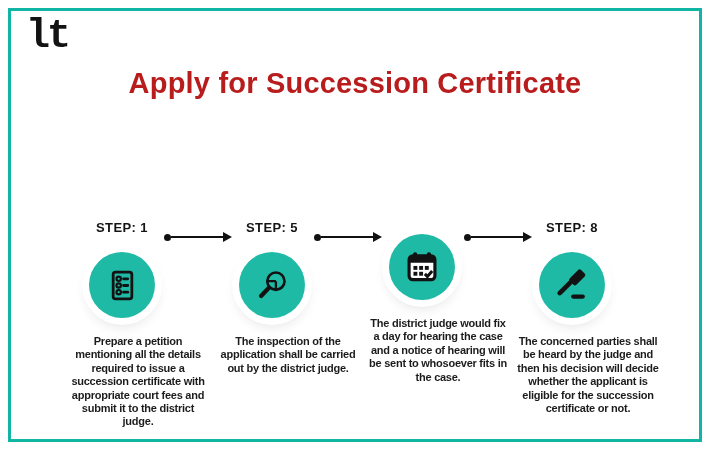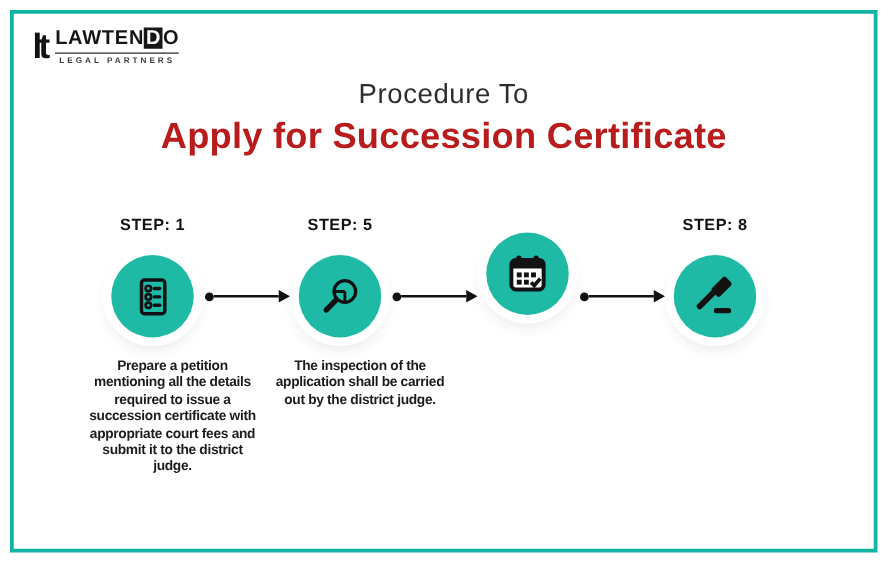--- a/index.html
+++ b/index.html
@@ -5,36 +5,36 @@
   html,body { margin:0; padding:0; background:#fff; }
   .canvas {
     width:710px; height:450px; position:relative; background:#ffffff;
     font-family:"Liberation Sans", sans-serif; overflow:hidden;
   }
   .frame { position:absolute; top:8px; left:8px; right:8px; bottom:8px;
            border:3px solid #10B5A3; }
 
   
   .logo { position:absolute; left:26px; top:17px; display:flex; align-items:center; gap:7px; }
-  .monogram { font-family:Liberation Sans, sans-serif; font-size:28px; font-weight:800;
+  .monogram { font-family:Liberation Mono, monospace; font-size:40px; font-weight:800;
               color:#131313; line-height:40px; letter-spacing:-3px; }
   .logo-name { font-size:16px; font-weight:600; letter-spacing:0.6px; color:#161616;
                border-bottom:1.5px solid #2b2b2b; padding-bottom:2px; white-space:nowrap; }
   .logo-d { background:#161616; color:#ffffff; padding:0 1.5px; }
   .logo-tagline { font-size:6.5px; letter-spacing:2.4px; color:#3a3a3a; text-align:center;
                   margin-top:2px; font-weight:700; white-space:nowrap; }
 
   
   .title { position:absolute; top:62px; left:0; width:100%; text-align:center; }
   .title-line1 { font-size:22px; color:#2e2e2e; font-weight:500; letter-spacing:0.5px; }
   .title-line2 { font-size:29px; color:#b91c1c; font-weight:700; margin-top:5px; letter-spacing:0.2px; }
 
   
   .steps { position:absolute; top:172px; left:47px; right:0; height:250px; display:flex; }
-  .step { flex:0 0 150px; width:150px; }
+  .step { flex:0 0 150px; width:150px;margin-top:48px; }
   .step-label { text-align:center; font-size:13px; font-weight:700; color:#141414;
                 letter-spacing:0.4px; height:18px; }
   .circle { width:66px; height:66px; border-radius:50%; background:#1EBAA5;
             margin:14px auto 0; display:flex; align-items:center; justify-content:center;
             box-shadow:0 0 0 7px #ffffff, 0 6px 14px rgba(40,40,40,0.18); }
   .desc { margin:17px 0 0 20px; width:142px; font-size:11px; line-height:1.22;
           font-weight:600; letter-spacing:-0.25px; color:#1c1c1c;text-align:center; }
 
   
   .connector { position:absolute; top:59px; width:68px; height:12px;
@@ -46,28 +46,23 @@
   .c1 { left:117px; } .c2 { left:267px; } .c3 { left:417px; }
 </style>
 </head>
 <body>
 
 <div class="canvas">
   <div class="frame"></div>
 
   <div class="logo">
     <div class="monogram">lt</div>
-    <div>
-      <div class="logo-name"><span>LAWTEN</span><span class="logo-d">D</span><span>O</span></div>
-      <div class="logo-tagline">LEGAL PARTNERS</div>
-    </div>
   </div>
 
   <div class="title">
-    <div class="title-line1">Procedure To</div>
     <div class="title-line2">Apply for Succession Certificate</div>
   </div>
 
   <div class="steps">
 
     <div class="step">
       <div class="step-label">STEP: 1</div>
       <div class="circle">
         <svg width="35" height="35" viewBox="0 0 24 24">
           <rect x="5.6" y="2.8" width="12.8" height="18.4" rx="1.6" fill="none" stroke="#121212" stroke-width="1.9"></rect>
@@ -102,31 +97,33 @@
           <rect x="3.4" y="4.6" width="17.2" height="15.8" rx="2.4" fill="#ffffff" stroke="#121212" stroke-width="2.1"></rect>
           <path d="M3.4 7 a2.4 2.4 0 0 1 2.4 -2.4 h12.4 a2.4 2.4 0 0 1 2.4 2.4 v2.2 H3.4 Z" fill="#121212"></path>
           <rect x="6.3" y="11.3" width="2.6" height="2.6" fill="#121212"></rect>
           <rect x="10.1" y="11.3" width="2.6" height="2.6" fill="#121212"></rect>
           <rect x="13.9" y="11.3" width="2.6" height="2.6" fill="#121212"></rect>
           <rect x="6.3" y="15.2" width="2.6" height="2.6" fill="#121212"></rect>
           <rect x="10.1" y="15.2" width="2.6" height="2.6" fill="#121212"></rect>
           <path d="M13.9 16.6 l1.7 1.7 l3.2 -3.7" stroke="#121212" stroke-width="2" fill="none"></path>
         </svg>
       </div>
+      <div class="desc">The district judge would fix a day for hearing the case and a notice of hearing will be sent to whosoever fits in the case.</div>
     </div>
 
     <div class="step">
       <div class="step-label">STEP: 8</div>
       <div class="circle">
         <svg width="36" height="36" viewBox="0 0 24 24">
           <rect x="12.4" y="1.6" width="6.2" height="10.6" rx="1.4" transform="rotate(45 15.5 6.9)" fill="#121212"></rect>
           <path d="M3.8 17.4 L11 10.2" stroke="#121212" stroke-width="3.1" stroke-linecap="round"></path>
           <rect x="11.4" y="18.3" width="9.2" height="2.8" rx="1.4" fill="#121212"></rect>
         </svg>
       </div>
+      <div class="desc">The concerned parties shall be heard by the judge and then his decision will decide whether the applicant is eligible for the succession certificate or not.</div>
     </div>
 
     <div class="connector c1">
       <span class="dot"></span>
       <span class="line"></span>
       <span class="arrowhead"></span>
     </div>
     <div class="connector c2">
       <span class="dot"></span>
       <span class="line"></span>

